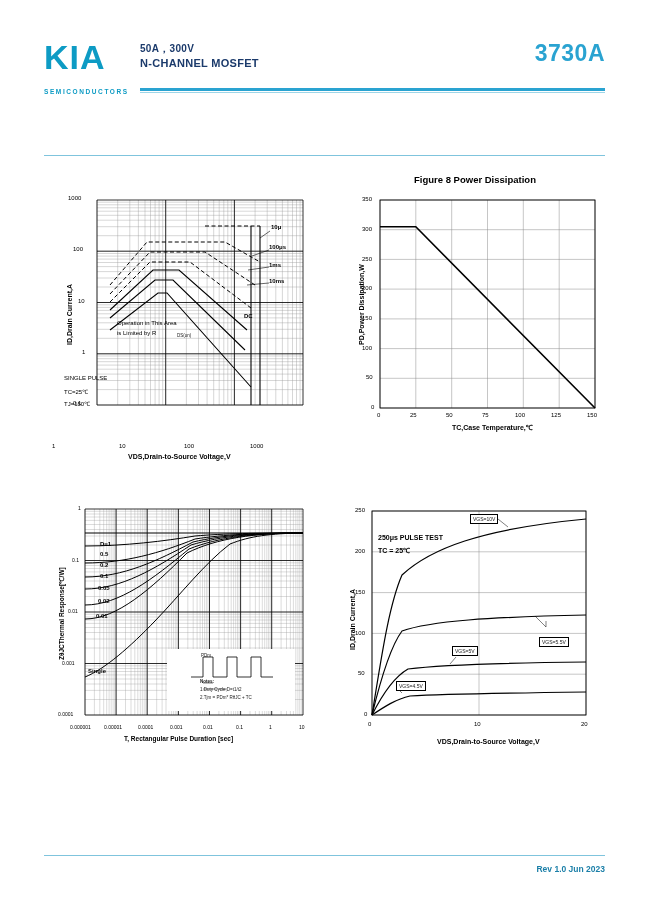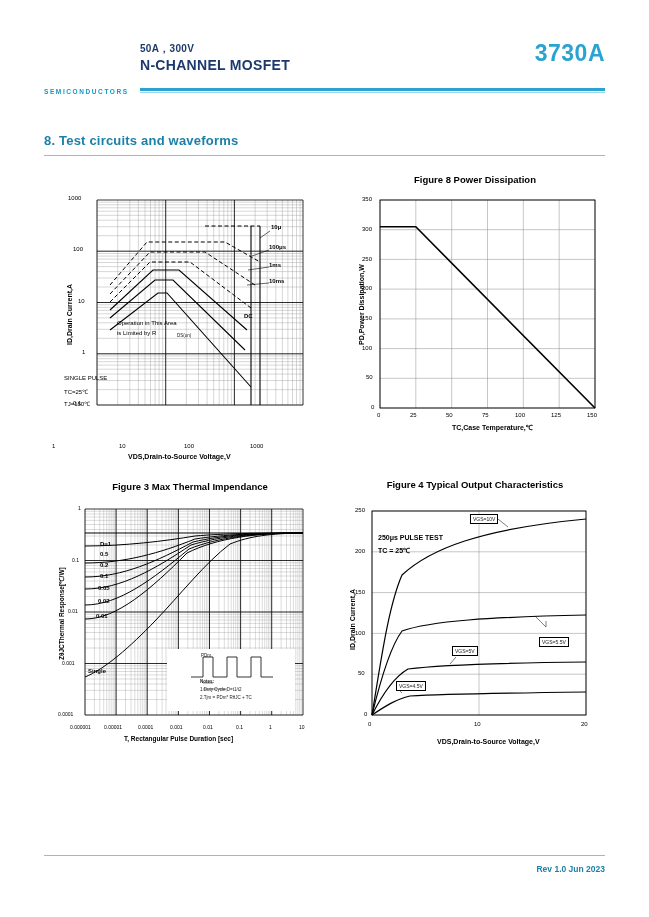--- a/index.html
+++ b/index.html
@@ -23,21 +23,21 @@
   .logo-sub{
     position:absolute;left:44px;top:88px;
     font-size:6.5px;letter-spacing:1.6px;color:#0d9bc4;font-weight:bold;
   }
   .hdr-line1{
     position:absolute;left:140px;top:42px;
     font-size:10px;color:#1b3a6b;font-weight:bold;letter-spacing:.3px;
   }
   .hdr-line2{
     position:absolute;left:140px;top:57px;
-    font-size:14px;color:#1b3a6b;font-weight:bold;letter-spacing:.3px;
+    font-size:11px;color:#1b3a6b;font-weight:bold;letter-spacing:.3px;
   }
   .partno{
     position:absolute;right:44px;top:40px;
     font-size:23px;color:#2aa3d1;font-weight:bold;letter-spacing:.5px;
   }
   .hdr-rule{
     position:absolute;left:140px;top:88px;width:465px;height:3px;background:#2aa3d1;
   }
   .hdr-rule2{
     position:absolute;left:140px;top:92px;width:465px;height:1px;background:#9ed6e8;
@@ -94,29 +94,29 @@
     font-size:8.5px;color:#1b7fa8;font-weight:bold;
   }
   svg{display:block;}
 </style>
 </head>
 <body>
 
 <div class="page">
 
   <div class="header">
+    <div class="logo">KIA</div>
     <div class="logo-sub">SEMICONDUCTORS</div>
     <div class="hdr-line1">50A，300V</div>
     <div class="hdr-line2">N-CHANNEL MOSFET</div>
     <div class="partno">3730A</div>
     <div class="hdr-rule"></div>
     <div class="hdr-rule2"></div>
   </div>
 
-  <div class="sec-title">8. Test circuits and waveforms</div>
   <div class="sec-rule"></div>
 
 
   <div class="plot" style="left:55px;top:190px;width:260px;height:260px;">
     <svg width="260" height="260" viewBox="0 0 260 260">
 
       <g stroke="#9a9a9a" stroke-width="0.4" fill="none">
 
         <g>
           <line x1="42.0" y1="10" x2="42.0" y2="215"></line>
@@ -298,21 +298,20 @@
   <span class="tick" style="left:362px;top:345px;">100</span>
   <span class="tick" style="left:362px;top:315px;">150</span>
   <span class="tick" style="left:362px;top:285px;">200</span>
   <span class="tick" style="left:362px;top:256px;">250</span>
   <span class="tick" style="left:362px;top:226px;">300</span>
   <span class="tick" style="left:362px;top:196px;">350</span>
 
   <span class="axis-label" style="left:452px;top:423px;">TC,Case Temperature,℃</span>
   <span class="vlabel" style="left:358px;top:345px;">PD,Power Dissipation,W</span>
 
-  <div class="fig-title" style="left:60px;top:481px;width:260px;">Figure 3 Max Thermal Impendance</div>
 
   <div class="plot" style="left:55px;top:497px;width:260px;height:250px;">
     <svg width="260" height="250" viewBox="0 0 260 250">
 
       <g stroke="#9a9a9a" stroke-width="0.35" fill="none">
         <g>
           <line x1="30" y1="12" x2="30" y2="218"></line>
           <line x1="39.4" y1="12" x2="39.4" y2="218"></line>
           <line x1="44.8" y1="12" x2="44.8" y2="218"></line>
           <line x1="48.7" y1="12" x2="48.7" y2="218"></line>
@@ -492,21 +491,20 @@
   <span class="ann-b" style="left:88px;top:668px;">Single</span>
 
   <span style="position:absolute;left:201px;top:653px;font-size:4.5px;">PDm</span>
   <span style="position:absolute;left:200px;top:679px;font-size:4.5px;font-weight:bold;">Notes:</span>
   <span style="position:absolute;left:200px;top:687px;font-size:4.5px;">1.Duty Cycle,D=t1/t2</span>
   <span style="position:absolute;left:200px;top:695px;font-size:4.5px;">2.Tjm = PDm* RθJC + TC</span>
 
   <span class="axis-label" style="left:124px;top:735px;font-size:6.5px;">T, Rectangular Pulse Duration [sec]</span>
   <span class="vlabel" style="left:57px;top:660px;font-size:6.5px;">ZθJCThermal Response[℃/W]</span>
 
-  <div class="fig-title" style="left:340px;top:479px;width:270px;">Figure 4 Typical Output Characteristics</div>
 
   <div class="plot" style="left:350px;top:497px;width:260px;height:250px;">
     <svg width="260" height="250" viewBox="0 0 260 250">
 
       <g stroke="#8c8c8c" stroke-width="0.5" fill="none">
         <line x1="22" y1="218" x2="236" y2="218"></line>
         <line x1="22" y1="177.2" x2="236" y2="177.2"></line>
         <line x1="22" y1="136.4" x2="236" y2="136.4"></line>
         <line x1="22" y1="95.6" x2="236" y2="95.6"></line>
         <line x1="22" y1="54.8" x2="236" y2="54.8"></line>

